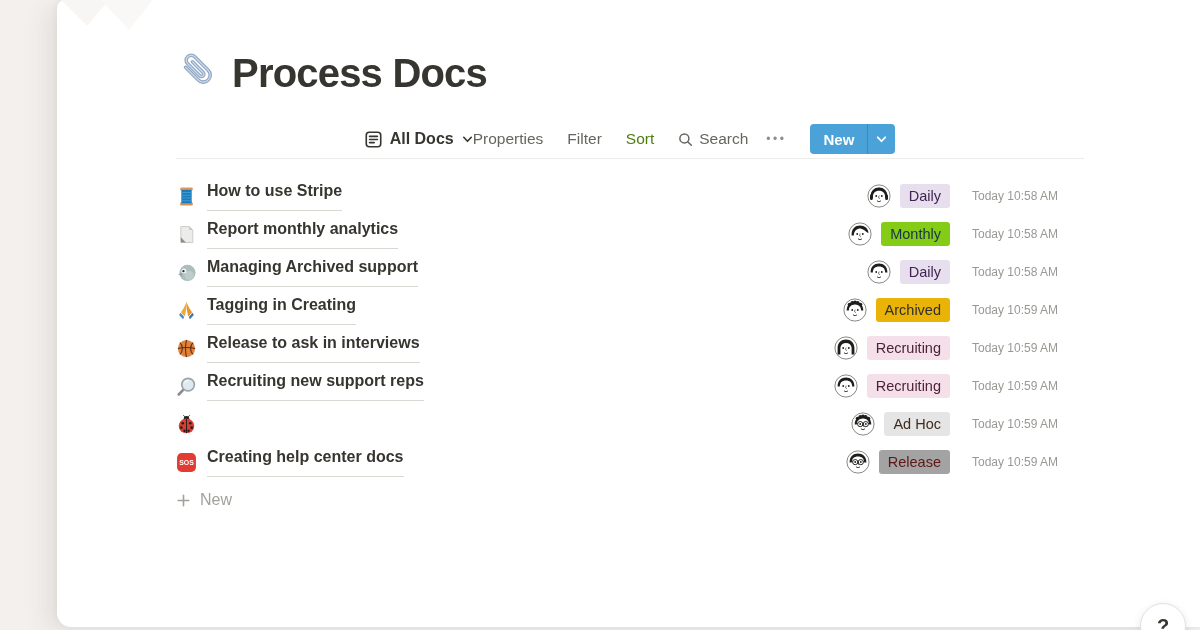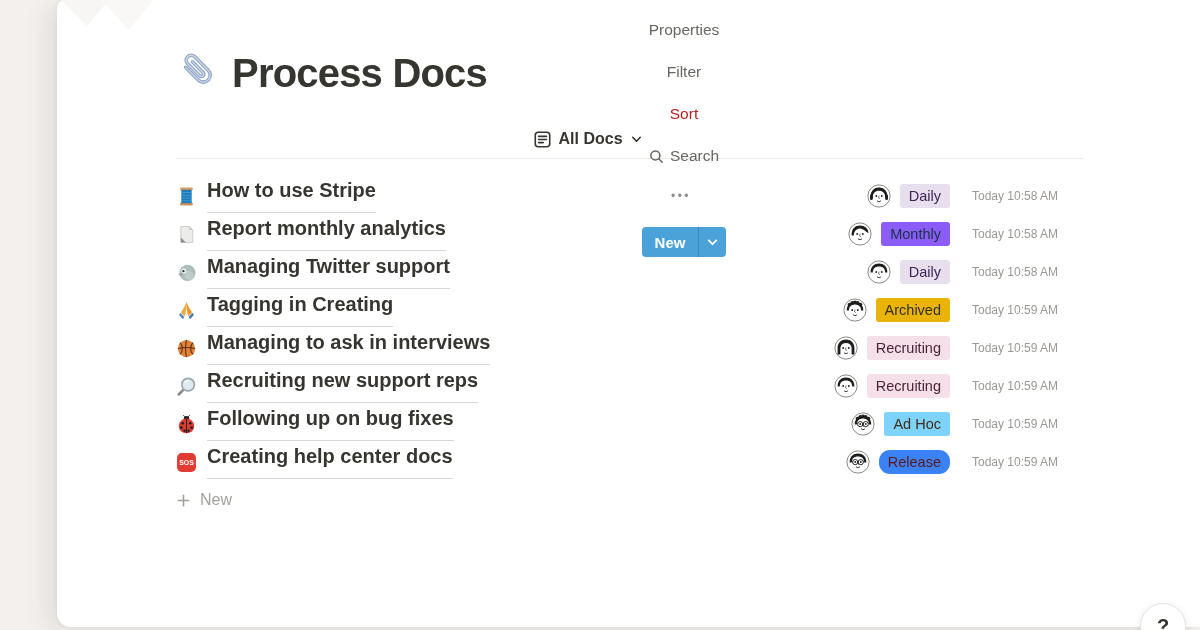--- a/index.html
+++ b/index.html
@@ -19,33 +19,33 @@
   .deco-topleft{position:absolute;left:0;top:0;pointer-events:none;opacity:.9;}
   .content{position:absolute;left:119px;top:0;width:908px;}
   
   .page-header{display:flex;align-items:center;gap:10px;margin-top:44px;height:58px;}
   .page-title{font-size:40px;font-weight:700;letter-spacing:-0.8px;color:#37352F;}
   .clip{width:46px;height:46px;flex:0 0 auto;}
   
   .toolbar{display:flex;align-items:center;justify-content:center;margin-top:18px;height:38px;border-bottom:1px solid #EDECE9;}
   .view-switch{display:flex;align-items:center;gap:8px;cursor:pointer;}
   .view-switch .label{font-size:16px;font-weight:700;color:#37352F;}
-  .tb-right{display:flex;align-items:center;gap:24px;flex-direction:column;}
+  .tb-right{display:flex;align-items:center;gap:24px;}
   .tb-item{font-size:15.5px;color:#67655F;cursor:pointer;display:flex;align-items:center;gap:6px;}
-  .tb-item.active{color:#b91c1c;}
+  .tb-item.active{color:#4d7c0f;}
   .tb-dots{font-size:12px;letter-spacing:2.5px;color:#8F8D89;cursor:pointer;margin-left:-6px;}
   .new-btn{display:flex;align-items:stretch;height:30px;border-radius:4px;overflow:hidden;cursor:pointer;background:#4AA2D9;}
   .new-btn .nb-label{display:flex;align-items:center;padding:0 13px;color:#fff;font-size:15px;font-weight:600;}
   .new-btn .nb-caret{display:flex;align-items:center;justify-content:center;width:27px;border-left:1px solid rgba(21,79,109,0.28);}
   
   .doc-list{padding-top:18px;}
   .doc-row{display:flex;align-items:center;height:38px;}
   .row-left{display:flex;align-items:center;gap:10px;flex:1;min-width:0;cursor:pointer;}
   .doc-icon{width:21px;height:21px;flex:0 0 auto;display:flex;}
-  .doc-title{font-size:20px;font-weight:600;color:#37352F;border-bottom:1px solid #DAD7D2;padding-bottom:10px;white-space:nowrap;}
+  .doc-title{font-size:16px;font-weight:600;color:#37352F;border-bottom:1px solid #DAD7D2;padding-bottom:10px;white-space:nowrap;}
   .row-right{display:flex;align-items:center;}
   .person-tag{display:flex;align-items:flex-end;gap:9px;}
   .avatar{width:24px;height:24px;flex:0 0 auto;}
   .tag-pill{display:inline-flex;align-items:center;height:24px;padding:0 9px;border-radius:3px;font-size:14.5px;font-weight:500;white-space:nowrap;}
   .timestamp{width:112px;margin-left:22px;font-size:12px;color:#9B9894;white-space:nowrap;}
   .new-row{display:flex;align-items:center;gap:9px;height:38px;color:#A3A19C;cursor:pointer;}
   .new-row .nr-label{font-size:16px;}
   
   .help-btn{
     position:absolute;right:14px;bottom:-22px;width:44px;height:44px;border-radius:50%;
@@ -154,37 +154,37 @@
     <div class="row-right">
       <span class="person-tag">
         <span class="avatar"><svg viewBox="0 0 24 24" width="24" height="24">
     <circle cx="12" cy="12" r="11.1" fill="#FFFFFF" stroke="#55544F" stroke-width="0.7"></circle>
     <path d="M3.6,13.5 C3.3,6.5 7.3,3.4 12,3.4 C16.7,3.4 20.6,6.2 20.4,11.2 C17.2,9.4 15.6,6.9 12.4,6.5 C8.8,6.5 5.9,8.7 5.8,13.5 Z" fill="#1E1E1C"></path>
     <circle cx="9.2" cy="12" r="0.9" fill="#1E1E1C"></circle>
                   <circle cx="14.8" cy="12" r="0.9" fill="#1E1E1C"></circle>
     <path d="M12,12 c-0.6,1.4 -0.6,2 0.3,2.4" stroke="#1E1E1C" stroke-width="0.7" fill="none" stroke-linecap="round"></path>
     <path d="M10.3,17 c1.2,0.9 2.4,0.9 3.4,0" stroke="#1E1E1C" stroke-width="0.85" fill="none" stroke-linecap="round"></path>
     </svg></span>
-        <span class="tag-pill" style="background:#8b5cf6;color:#183347;">Monthly</span>
+        <span class="tag-pill" style="background:#84cc16;color:#183347;">Monthly</span>
       </span>
       <span class="timestamp">Today 10:58 AM</span>
     </div>
         </div>
         <div class="doc-row">
     <div class="row-left">
       <span class="doc-icon">
               <svg viewBox="0 0 20 20" width="21" height="21">
     <circle cx="10.9" cy="10.4" r="7.7" fill="#ACBEBC"></circle>
     <circle cx="12.6" cy="12.8" r="4.4" fill="#C4D1CF" opacity="0.75"></circle>
     <path d="M2.1,11.9 l4.3,-1.9 l-0.9,3.1 z" fill="#8FA09E"></path>
     <circle cx="7.5" cy="8.5" r="2.4" fill="#F2F4F3"></circle>
     <circle cx="7.1" cy="8.7" r="1.1" fill="#2A2E2D"></circle>
               </svg>
             </span>
-      <span class="doc-title">Managing Twitter support</span>
+      <span class="doc-title">Managing Archived support</span>
     </div>
     <div class="row-right">
       <span class="person-tag">
         <span class="avatar"><svg viewBox="0 0 24 24" width="24" height="24">
     <circle cx="12" cy="12" r="11.1" fill="#FFFFFF" stroke="#55544F" stroke-width="0.7"></circle>
     <path d="M3.6,12.5 C3.6,6.8 7.3,3.6 12,3.6 C16.7,3.6 20.4,6.8 20.4,12.5 L18.2,12.5 C18.2,8.4 15.8,6.4 12,6.4 C8.2,6.4 5.8,8.4 5.8,12.5 Z" fill="#1E1E1C"></path>
     <circle cx="9.2" cy="12" r="0.9" fill="#1E1E1C"></circle>
                   <circle cx="14.8" cy="12" r="0.9" fill="#1E1E1C"></circle>
     <path d="M12,12 c-0.6,1.4 -0.6,2 0.3,2.4" stroke="#1E1E1C" stroke-width="0.7" fill="none" stroke-linecap="round"></path>
     <path d="M10.3,17 c1.2,0.9 2.4,0.9 3.4,0" stroke="#1E1E1C" stroke-width="0.85" fill="none" stroke-linecap="round"></path>
@@ -232,21 +232,21 @@
               <svg viewBox="0 0 20 20" width="21" height="21">
     <circle cx="10" cy="10" r="8.2" fill="#E0823A"></circle>
     <g stroke="#5B2E10" stroke-width="1" fill="none">
       <path d="M10,1.8 C8.8,7 8.8,13 10,18.2"></path>
       <path d="M1.8,10 C7,8.8 13,8.8 18.2,10"></path>
       <path d="M3.6,4.4 C6.9,7 6.9,13 3.6,15.6"></path>
       <path d="M16.4,4.4 C13.1,7 13.1,13 16.4,15.6"></path>
                 </g>
               </svg>
             </span>
-      <span class="doc-title">Managing to ask in interviews</span>
+      <span class="doc-title">Release to ask in interviews</span>
     </div>
     <div class="row-right">
       <span class="person-tag">
         <span class="avatar"><svg viewBox="0 0 24 24" width="24" height="24">
     <circle cx="12" cy="12" r="11.1" fill="#FFFFFF" stroke="#55544F" stroke-width="0.7"></circle>
     <path d="M3.6,18.5 L3.6,12 C3.6,6.6 7.3,3.4 12,3.4 C16.7,3.4 20.4,6.6 20.4,12 L20.4,18.5 L17.6,18.5 L17.6,11.5 C17,8.2 14.8,6.9 12,6.9 C9.2,6.9 7,8.2 6.4,11.5 L6.4,18.5 Z" fill="#1E1E1C"></path>
     <circle cx="9.2" cy="12" r="0.9" fill="#1E1E1C"></circle>
                   <circle cx="14.8" cy="12" r="0.9" fill="#1E1E1C"></circle>
     <path d="M12,12 c-0.6,1.4 -0.6,2 0.3,2.4" stroke="#1E1E1C" stroke-width="0.7" fill="none" stroke-linecap="round"></path>
     <path d="M10.3,17 c1.2,0.9 2.4,0.9 3.4,0" stroke="#1E1E1C" stroke-width="0.85" fill="none" stroke-linecap="round"></path>
@@ -293,21 +293,20 @@
     <g fill="#1F1F1F">
       <circle cx="6.4" cy="8.8" r="1.25"></circle>
                   <circle cx="13.6" cy="8.8" r="1.25"></circle>
       <circle cx="5.1" cy="13" r="1.25"></circle>
                   <circle cx="14.9" cy="13" r="1.25"></circle>
       <circle cx="8.1" cy="15.9" r="1.15"></circle>
                   <circle cx="11.9" cy="15.9" r="1.15"></circle>
                 </g>
               </svg>
             </span>
-      <span class="doc-title">Following up on bug fixes</span>
     </div>
     <div class="row-right">
       <span class="person-tag">
         <span class="avatar"><svg viewBox="0 0 24 24" width="24" height="24">
     <circle cx="12" cy="12" r="11.1" fill="#FFFFFF" stroke="#55544F" stroke-width="0.7"></circle>
     <path d="M3.7,12.5 C3.7,7 7.4,3.8 12,3.8 C16.6,3.8 20.3,7 20.3,12.5 L18.1,12.5 C18.1,8.5 15.8,6.5 12,6.5 C8.2,6.5 5.9,8.5 5.9,12.5 Z" fill="#1E1E1C"></path>
             <circle cx="6.6" cy="6.6" r="1.9" fill="#1E1E1C"></circle>
                   <circle cx="9.3" cy="4.9" r="1.9" fill="#1E1E1C"></circle>
             <circle cx="12" cy="4.3" r="1.9" fill="#1E1E1C"></circle>
                   <circle cx="14.7" cy="4.9" r="1.9" fill="#1E1E1C"></circle>
@@ -315,21 +314,21 @@
     <circle cx="9.2" cy="12" r="0.9" fill="#1E1E1C"></circle>
                   <circle cx="14.8" cy="12" r="0.9" fill="#1E1E1C"></circle>
     <path d="M12,12 c-0.6,1.4 -0.6,2 0.3,2.4" stroke="#1E1E1C" stroke-width="0.7" fill="none" stroke-linecap="round"></path>
     <path d="M10.3,17 c1.2,0.9 2.4,0.9 3.4,0" stroke="#1E1E1C" stroke-width="0.85" fill="none" stroke-linecap="round"></path>
     <g stroke="#1E1E1C" stroke-width="0.95" fill="none">
       <circle cx="9.2" cy="12.1" r="2.6"></circle>
                     <circle cx="14.8" cy="12.1" r="2.6"></circle>
       <path d="M11.8,12.1 h0.8 M6.6,11.5 L4.9,10.9 M17.4,11.5 L19.1,10.9"></path>
                   </g>
                 </svg></span>
-        <span class="tag-pill" style="background:#7dd3fc;color:#402C1B;">Ad Hoc</span>
+        <span class="tag-pill" style="background:#e5e5e5;color:#402C1B;">Ad Hoc</span>
       </span>
       <span class="timestamp">Today 10:59 AM</span>
     </div>
         </div>
         <div class="doc-row">
     <div class="row-left">
       <span class="doc-icon">
               <svg viewBox="0 0 20 20" width="21" height="21">
     <rect x="1" y="1" width="18" height="18" rx="4.4" fill="#E23B32"></rect>
     <text x="10" y="12.6" text-anchor="middle" font-size="6.6" font-weight="bold" fill="#FFFFFF" font-family="Liberation Sans, sans-serif">SOS</text>
@@ -345,21 +344,21 @@
     <circle cx="9.2" cy="12" r="0.9" fill="#1E1E1C"></circle>
                   <circle cx="14.8" cy="12" r="0.9" fill="#1E1E1C"></circle>
     <path d="M12,12 c-0.6,1.4 -0.6,2 0.3,2.4" stroke="#1E1E1C" stroke-width="0.7" fill="none" stroke-linecap="round"></path>
     <path d="M10.3,17 c1.2,0.9 2.4,0.9 3.4,0" stroke="#1E1E1C" stroke-width="0.85" fill="none" stroke-linecap="round"></path>
     <g stroke="#1E1E1C" stroke-width="0.95" fill="none">
       <circle cx="9.2" cy="12.1" r="2.6"></circle>
                     <circle cx="14.8" cy="12.1" r="2.6"></circle>
       <path d="M11.8,12.1 h0.8 M6.6,11.5 L4.9,10.9 M17.4,11.5 L19.1,10.9"></path>
                   </g>
                 </svg></span>
-        <span class="tag-pill" style="background:#3b82f6;color:#5D1715;border-radius:11px;">Release</span>
+        <span class="tag-pill" style="background:#a3a3a3;color:#5D1715;">Release</span>
       </span>
       <span class="timestamp">Today 10:59 AM</span>
     </div>
         </div>
       </div>
 
     <div class="new-row">
       <svg width="15" height="15" viewBox="0 0 16 16">
         <path d="M8,2.4 V13.6 M2.4,8 H13.6" stroke="#A3A19C" stroke-width="1.7" stroke-linecap="round"></path>
       </svg>

